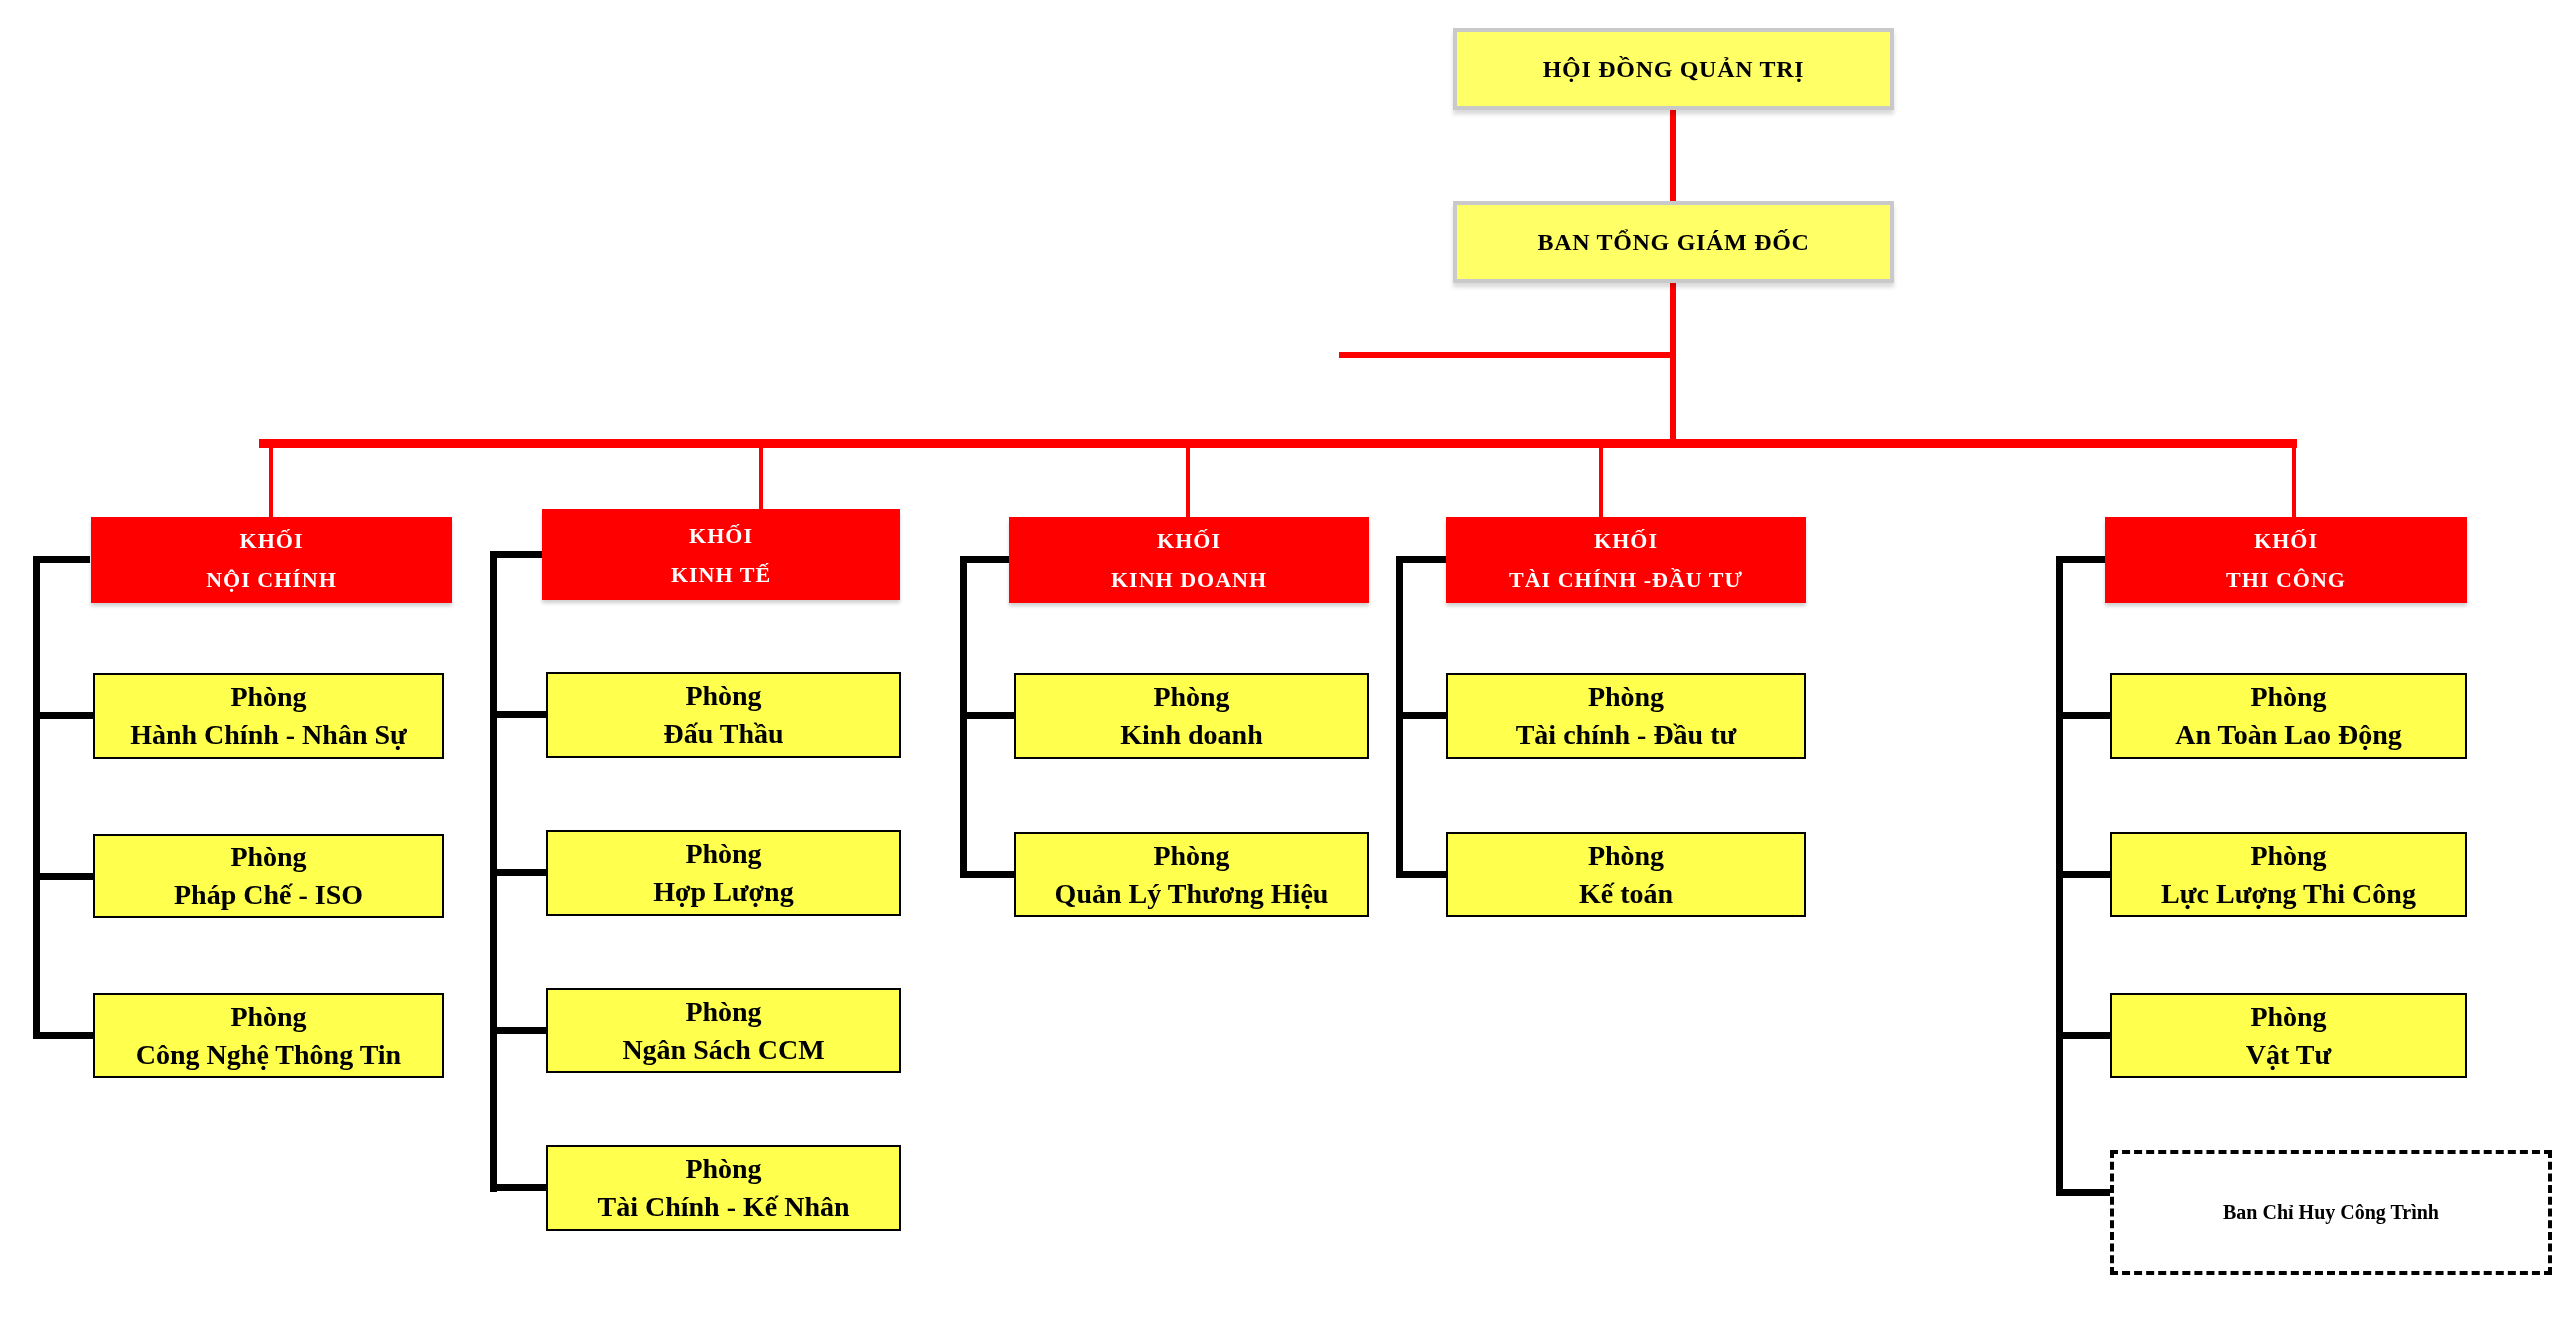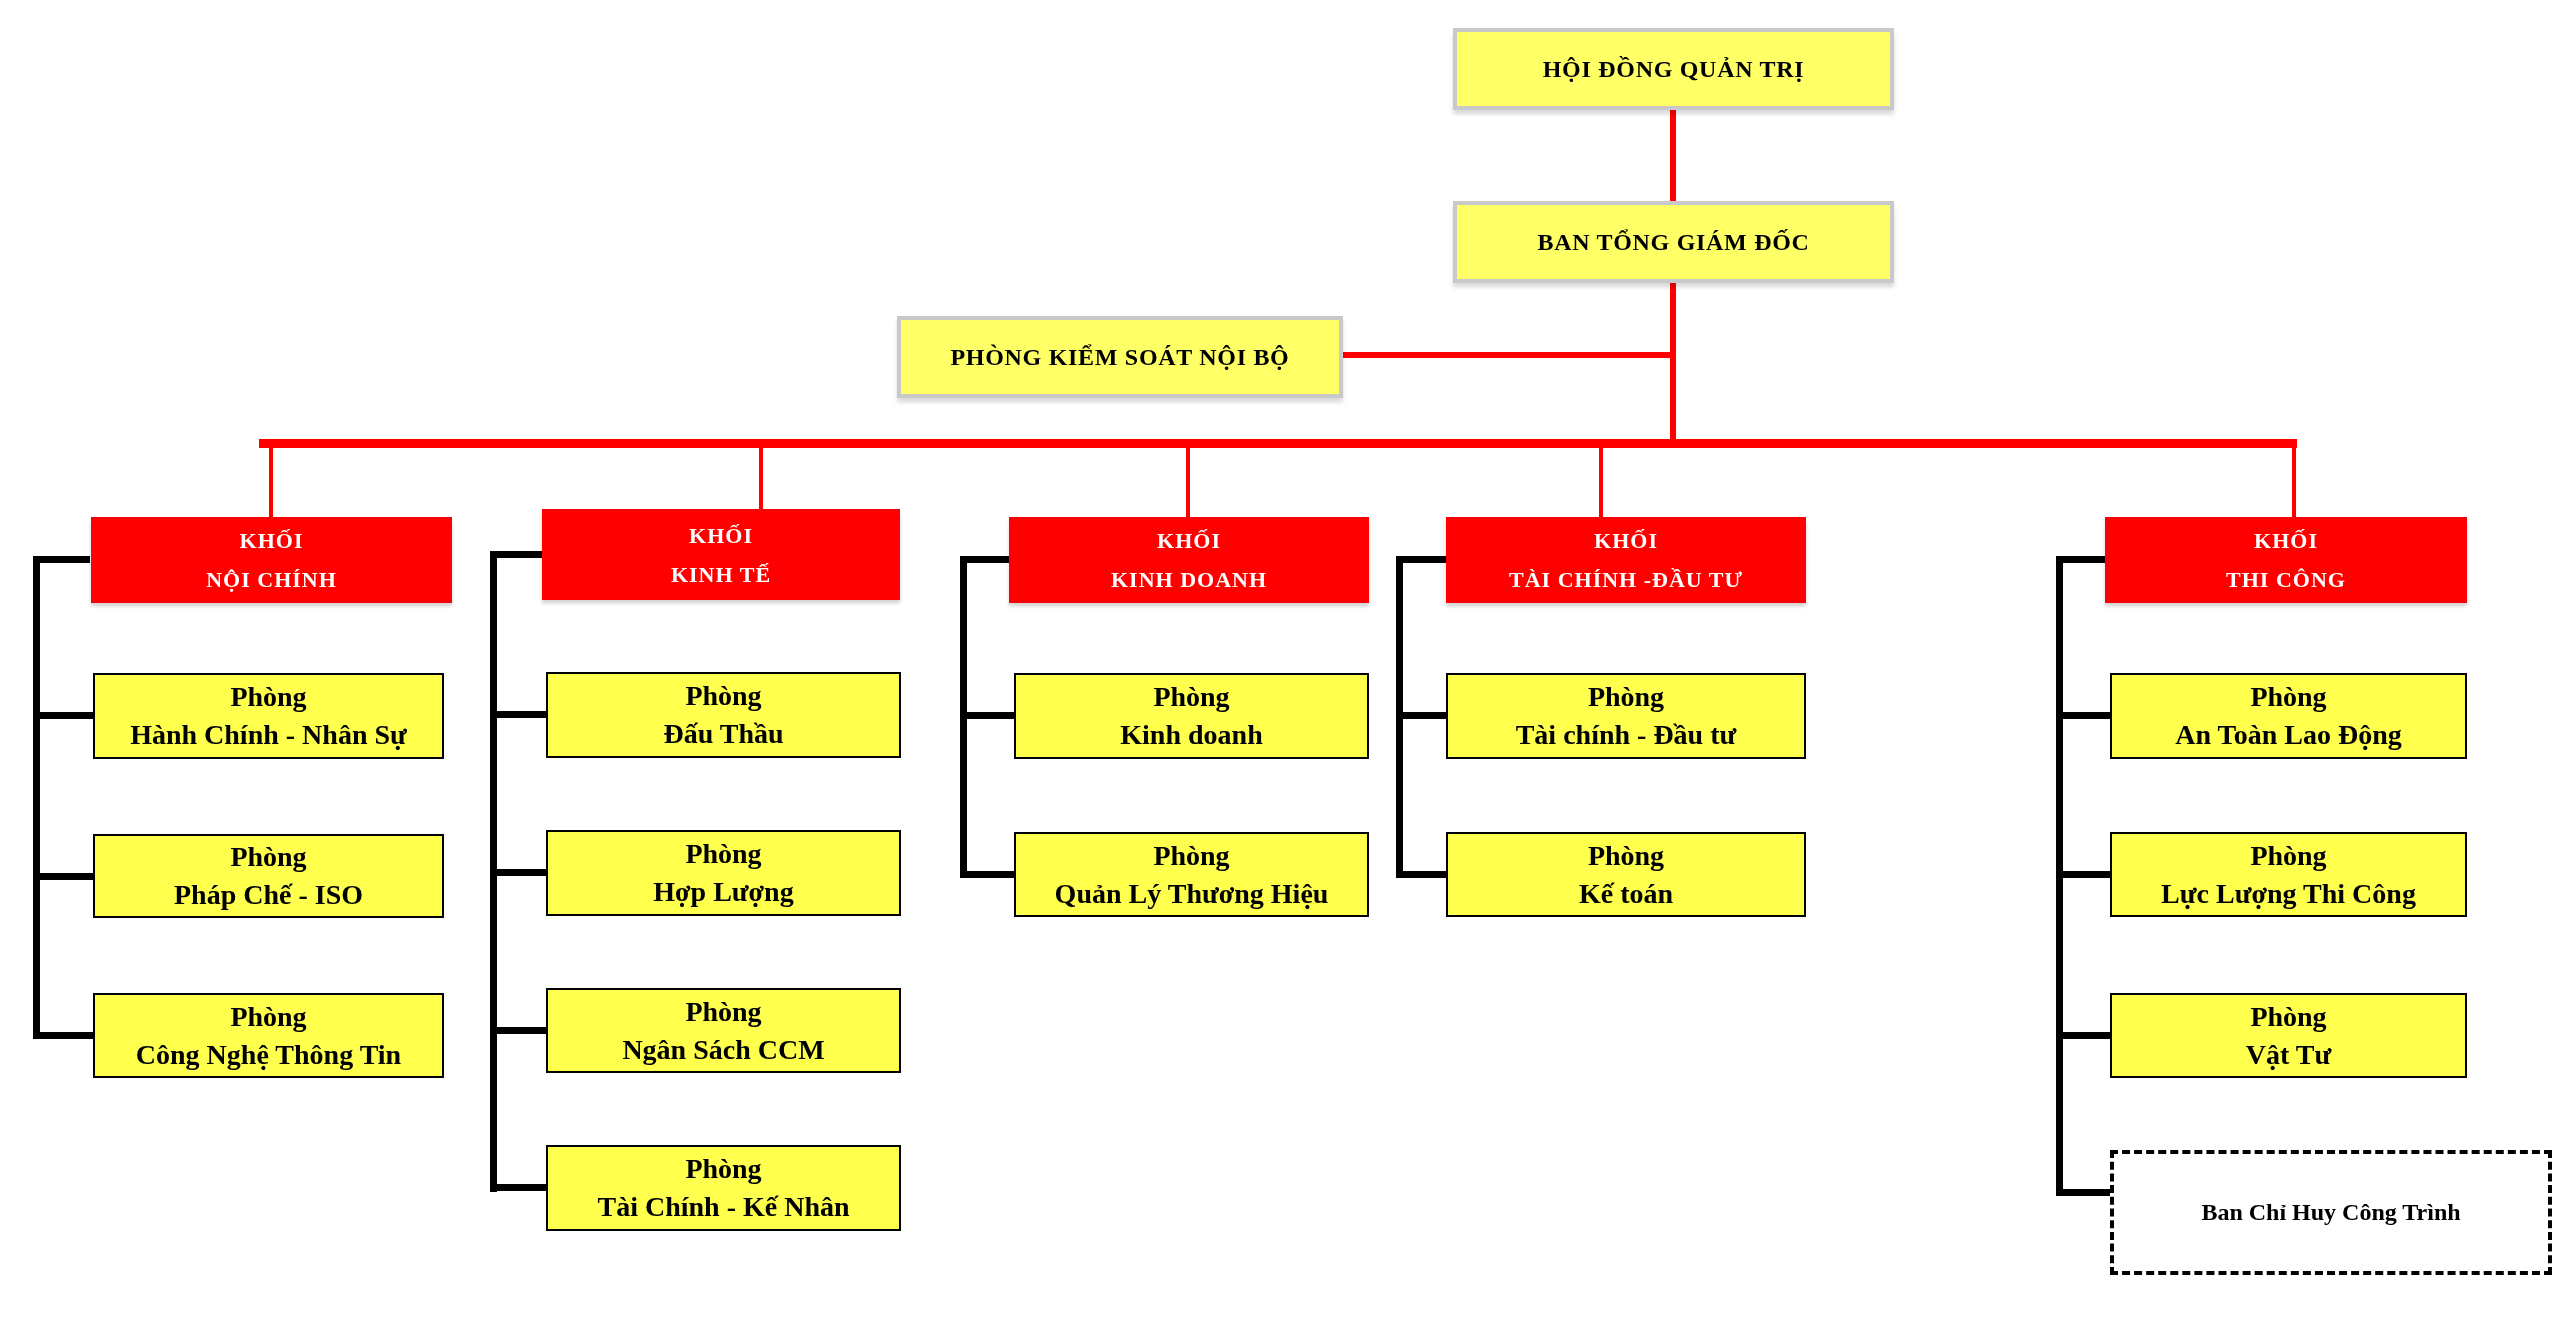--- a/index.html
+++ b/index.html
@@ -8,21 +8,21 @@
        font-family:"Liberation Serif","DejaVu Serif",serif;font-weight:bold;color:#000}
   .canvas{position:absolute;left:0;top:0;width:2576px;height:1318px}
   .box{position:absolute;display:flex;flex-direction:column;align-items:center;
        justify-content:center;text-align:center;font-weight:bold}
   .box span{display:block;white-space:nowrap}
   .top{background:#FFFF66;border:4.9px solid #C9C9C9;font-size:24px;letter-spacing:0.7px;
        box-shadow:0 4.9px 4.2px rgba(0,0,0,0.15)}
   .hdr{background:#FF0000;color:#FFFFFF;font-size:22px;line-height:39px;
        letter-spacing:1px;box-shadow:0 4.2px 3.5px rgba(0,0,0,0.18)}
   .dept{background:#FFFF4D;border:2.8px solid #000000;font-size:28px;line-height:38px}
-  .dashed{background:#FFFFFF;border:4.9px dashed #000000;font-size:24px}
+  .dashed{background:#FFFFFF;border:4.9px dashed #000000;font-size:20px}
   .line{position:absolute}
   .red{background:#FF0000}
   .black{background:#000000}
 </style>
 </head>
 <body>
 
 <div class="canvas">
 
   <div class="line red" style="left:1670px;top:110px;width:5.6px;height:91px"></div>
@@ -63,23 +63,20 @@
   <div class="line black" style="left:2056px;top:712px;width:54px;height:7px"></div>
   <div class="line black" style="left:2056px;top:871px;width:54px;height:7px"></div>
   <div class="line black" style="left:2056px;top:1032px;width:54px;height:7px"></div>
   <div class="line black" style="left:2056px;top:1189px;width:54px;height:7px"></div>
 
   <div class="box top" style="left:1453px;top:28px;width:441px;height:82px">
     <span>HỘI ĐỒNG QUẢN TRỊ</span>
   </div>
   <div class="box top" style="left:1453px;top:201px;width:441px;height:82px">
     <span>BAN TỔNG GIÁM ĐỐC</span>
-  </div>
-  <div class="box top" style="left:897px;top:316px;width:446px;height:82px">
-    <span>PHÒNG KIỂM SOÁT NỘI BỘ</span>
   </div>
 
   <div class="box hdr" style="left:91px;top:517px;width:361px;height:86px">
     <span>KHỐI</span>
     <span>NỘI CHÍNH</span>
   </div>
   <div class="box hdr" style="left:542px;top:509px;width:358px;height:91px">
     <span>KHỐI</span>
     <span>KINH TẾ</span>
   </div>

